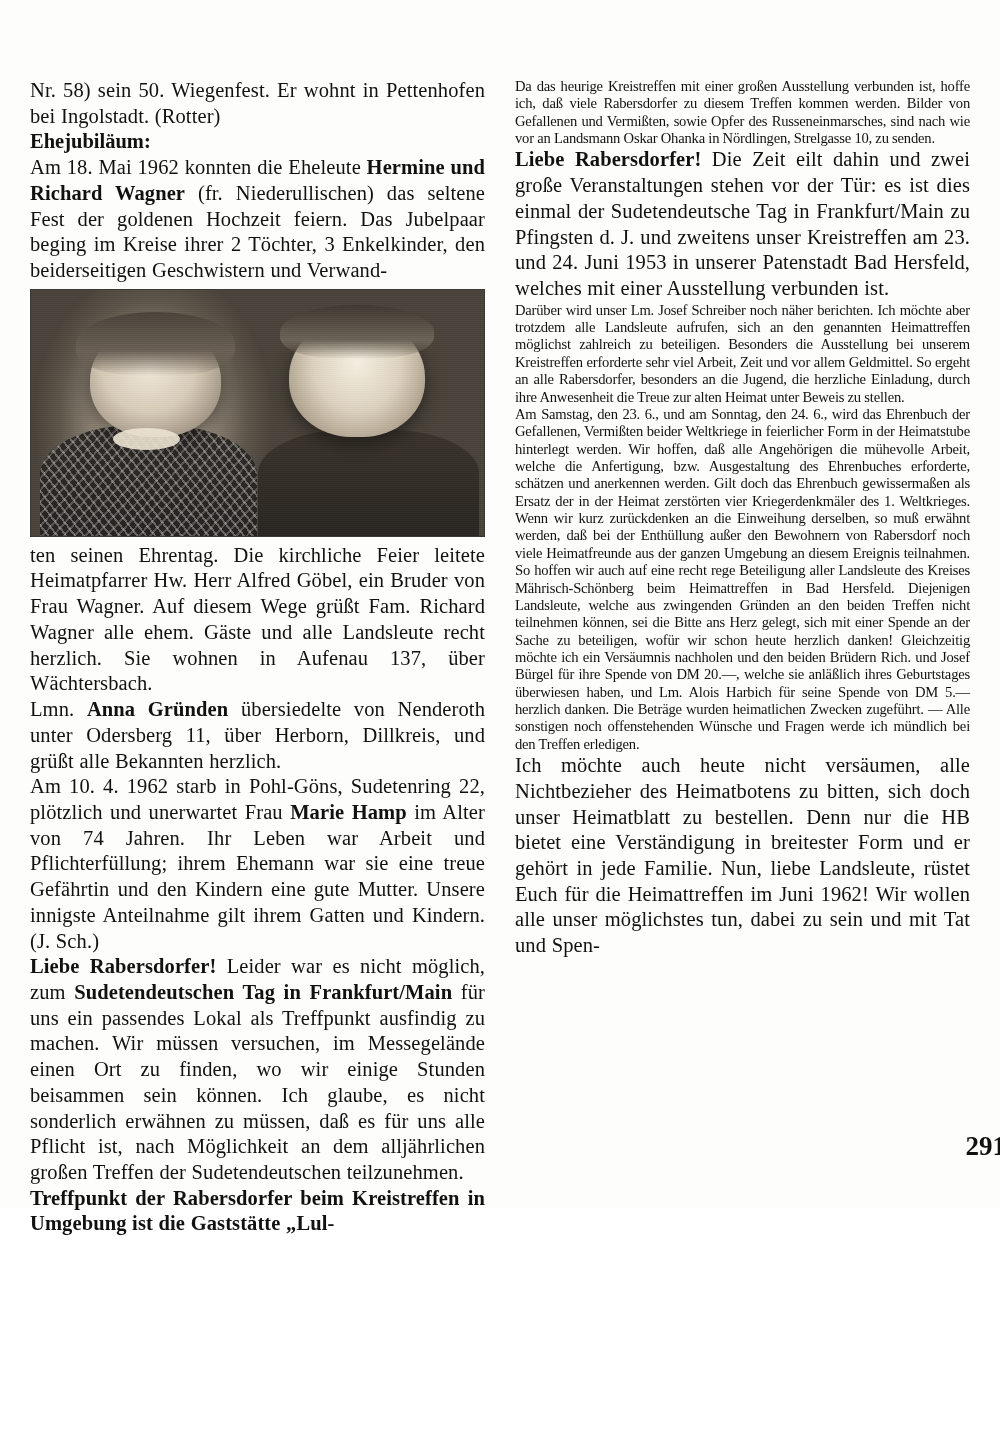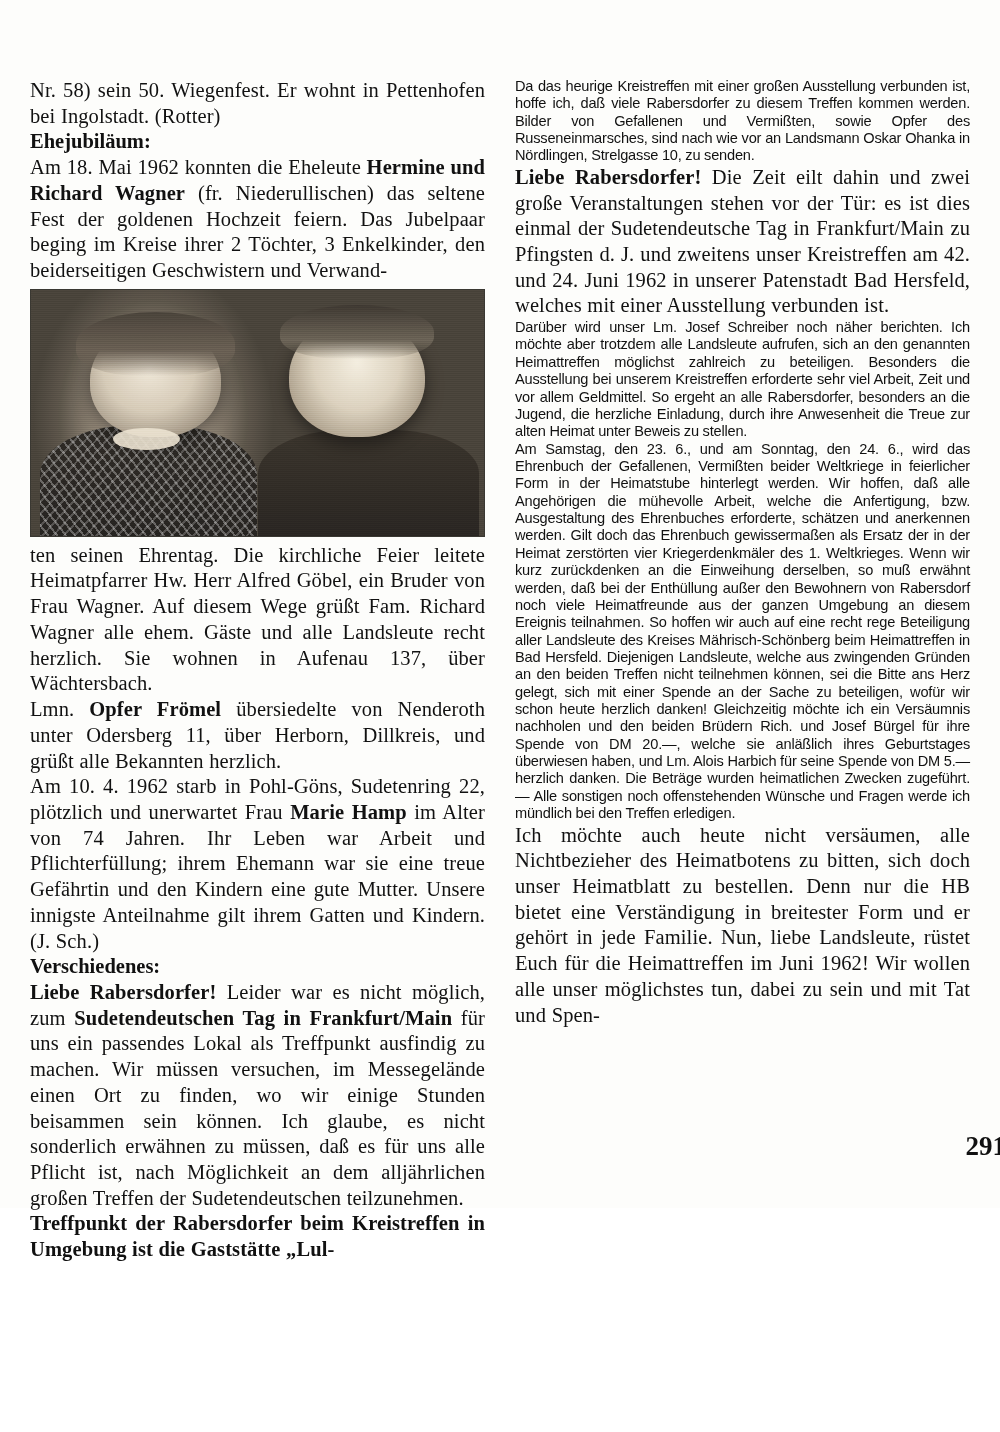--- a/index.html
+++ b/index.html
@@ -41,21 +41,21 @@
     font-family: "Liberation Serif", serif;
     font-size: 20.5px;
     line-height: 1.255;
     text-align: justify;
     margin: 0 0 0 0;
     letter-spacing: 0.1px;
     word-spacing: 0.4px;
   }
   
   .small {
-    font-family: Liberation Sans, sans-serif;
+    font-family: Liberation Serif, serif;
     font-size: 14.6px;
     line-height: 1.19;
     text-align: justify;
     margin: 0;
     letter-spacing: -0.2px;
     word-spacing: -0.1px;
   }
   .b { font-weight: bold; }
   .heading {
     font-family: "Liberation Serif", serif;
@@ -189,40 +189,39 @@
         <div class="hair-l"></div>
         <div class="head-r"></div>
         <div class="hair-r"></div>
         <div class="collar"></div>
         <div class="noise"></div>
       </div>
 
       <p class="big">ten seinen Ehrentag. Die kirchliche Feier leitete Heimatpfarrer Hw. Herr Alfred Göbel, ein Bruder von Frau Wagner. Auf diesem Wege grüßt Fam. Richard Wagner alle ehem. Gäste und alle Landsleute recht herzlich. Sie wohnen in Aufenau 137, über Wächtersbach.</p>
 
 
-      <p class="big"><span>Lmn. </span><span class="b">Opfer Frömel</span><span> übersiedelte von Nenderoth unter Odersberg 11, über Herborn, Dillkreis, und grüßt alle Bekannten herzlich.</span></p>
+      <p class="big"><span>Lmn. </span><span class="b">Anna Gründen</span><span> übersiedelte von Nenderoth unter Odersberg 11, über Herborn, Dillkreis, und grüßt alle Bekannten herzlich.</span></p>
 
 
       <p class="big"><span>Am 10. 4. 1962 starb in Pohl-Göns, Sudetenring 22, plötzlich und unerwartet Frau </span><span class="b">Marie Hamp</span><span> im Alter von 74 Jahren. Ihr Leben war Arbeit und Pflichterfüllung; ihrem Ehemann war sie eine treue Gefährtin und den Kindern eine gute Mutter. Unsere innigste Anteilnahme gilt ihrem Gatten und Kindern. (J. Sch.)</span></p>
 
-      <p class="heading">Verschiedenes:</p>
 
       <p class="big"><span class="b">Liebe Rabersdorfer!</span><span> Leider war es nicht möglich, zum </span><span class="b">Sudetendeutschen Tag in Frankfurt/Main</span><span> für uns ein passendes Lokal als Treffpunkt ausfindig zu machen. Wir müssen versuchen, im Messegelände einen Ort zu finden, wo wir einige Stunden beisammen sein können. Ich glaube, es nicht sonderlich erwähnen zu müssen, daß es für uns alle Pflicht ist, nach Möglichkeit an dem alljährlichen großen Treffen der Sudetendeutschen teilzunehmen.</span></p>
 
       <p class="big b">Treffpunkt der Rabersdorfer beim Kreistreffen in Umgebung ist die Gaststätte „Lul-</p>
 
     </div>
 
     <div class="col">
 
 
       <p class="small">Da das heurige Kreistreffen mit einer großen Ausstellung verbunden ist, hoffe ich, daß viele Rabersdorfer zu diesem Treffen kommen werden. Bilder von Gefallenen und Vermißten, sowie Opfer des Russeneinmarsches, sind nach wie vor an Landsmann Oskar Ohanka in Nördlingen, Strelgasse 10, zu senden.</p>
 
 
-      <p class="big"><span class="b">Liebe Rabersdorfer!</span><span> Die Zeit eilt dahin und zwei große Veranstaltungen stehen vor der Tür: es ist dies einmal der Sudetendeutsche Tag in Frankfurt/Main zu Pfingsten d. J. und zweitens unser Kreistreffen am 42. und 24. Juni 1962 in unserer Patenstadt Bad Hersfeld, welches mit einer Ausstellung verbunden ist.</span></p>
+      <p class="big"><span class="b">Liebe Rabersdorfer!</span><span> Die Zeit eilt dahin und zwei große Veranstaltungen stehen vor der Tür: es ist dies einmal der Sudetendeutsche Tag in Frankfurt/Main zu Pfingsten d. J. und zweitens unser Kreistreffen am 23. und 24. Juni 1953 in unserer Patenstadt Bad Hersfeld, welches mit einer Ausstellung verbunden ist.</span></p>
 
       <p class="small">Darüber wird unser Lm. Josef Schreiber noch näher berichten. Ich möchte aber trotzdem alle Landsleute aufrufen, sich an den genannten Heimattreffen möglichst zahlreich zu beteiligen. Besonders die Ausstellung bei unserem Kreistreffen erforderte sehr viel Arbeit, Zeit und vor allem Geldmittel. So ergeht an alle Rabersdorfer, besonders an die Jugend, die herzliche Einladung, durch ihre Anwesenheit die Treue zur alten Heimat unter Beweis zu stellen.</p>
 
       <p class="small">Am Samstag, den 23. 6., und am Sonntag, den 24. 6., wird das Ehrenbuch der Gefallenen, Vermißten beider Weltkriege in feierlicher Form in der Heimatstube hinterlegt werden. Wir hoffen, daß alle Angehörigen die mühevolle Arbeit, welche die Anfertigung, bzw. Ausgestaltung des Ehrenbuches erforderte, schätzen und anerkennen werden. Gilt doch das Ehrenbuch gewissermaßen als Ersatz der in der Heimat zerstörten vier Kriegerdenkmäler des 1. Weltkrieges. Wenn wir kurz zurückdenken an die Einweihung derselben, so muß erwähnt werden, daß bei der Enthüllung außer den Bewohnern von Rabersdorf noch viele Heimatfreunde aus der ganzen Umgebung an diesem Ereignis teilnahmen. So hoffen wir auch auf eine recht rege Beteiligung aller Landsleute des Kreises Mährisch-Schönberg beim Heimattreffen in Bad Hersfeld. Diejenigen Landsleute, welche aus zwingenden Gründen an den beiden Treffen nicht teilnehmen können, sei die Bitte ans Herz gelegt, sich mit einer Spende an der Sache zu beteiligen, wofür wir schon heute herzlich danken! Gleichzeitig möchte ich ein Versäumnis nachholen und den beiden Brüdern Rich. und Josef Bürgel für ihre Spende von DM 20.—, welche sie anläßlich ihres Geburtstages überwiesen haben, und Lm. Alois Harbich für seine Spende von DM 5.— herzlich danken. Die Beträge wurden heimatlichen Zwecken zugeführt. — Alle sonstigen noch offenstehenden Wünsche und Fragen werde ich mündlich bei den Treffen erledigen.</p>
 
       <p class="big">Ich möchte auch heute nicht versäumen, alle Nichtbezieher des Heimatbotens zu bitten, sich doch unser Heimatblatt zu bestellen. Denn nur die HB bietet eine Verständigung in breitester Form und er gehört in jede Familie. Nun, liebe Landsleute, rüstet Euch für die Heimattreffen im Juni 1962! Wir wollen alle unser möglichstes tun, dabei zu sein und mit Tat und Spen-</p>
 
     </div>
 
   </div>

